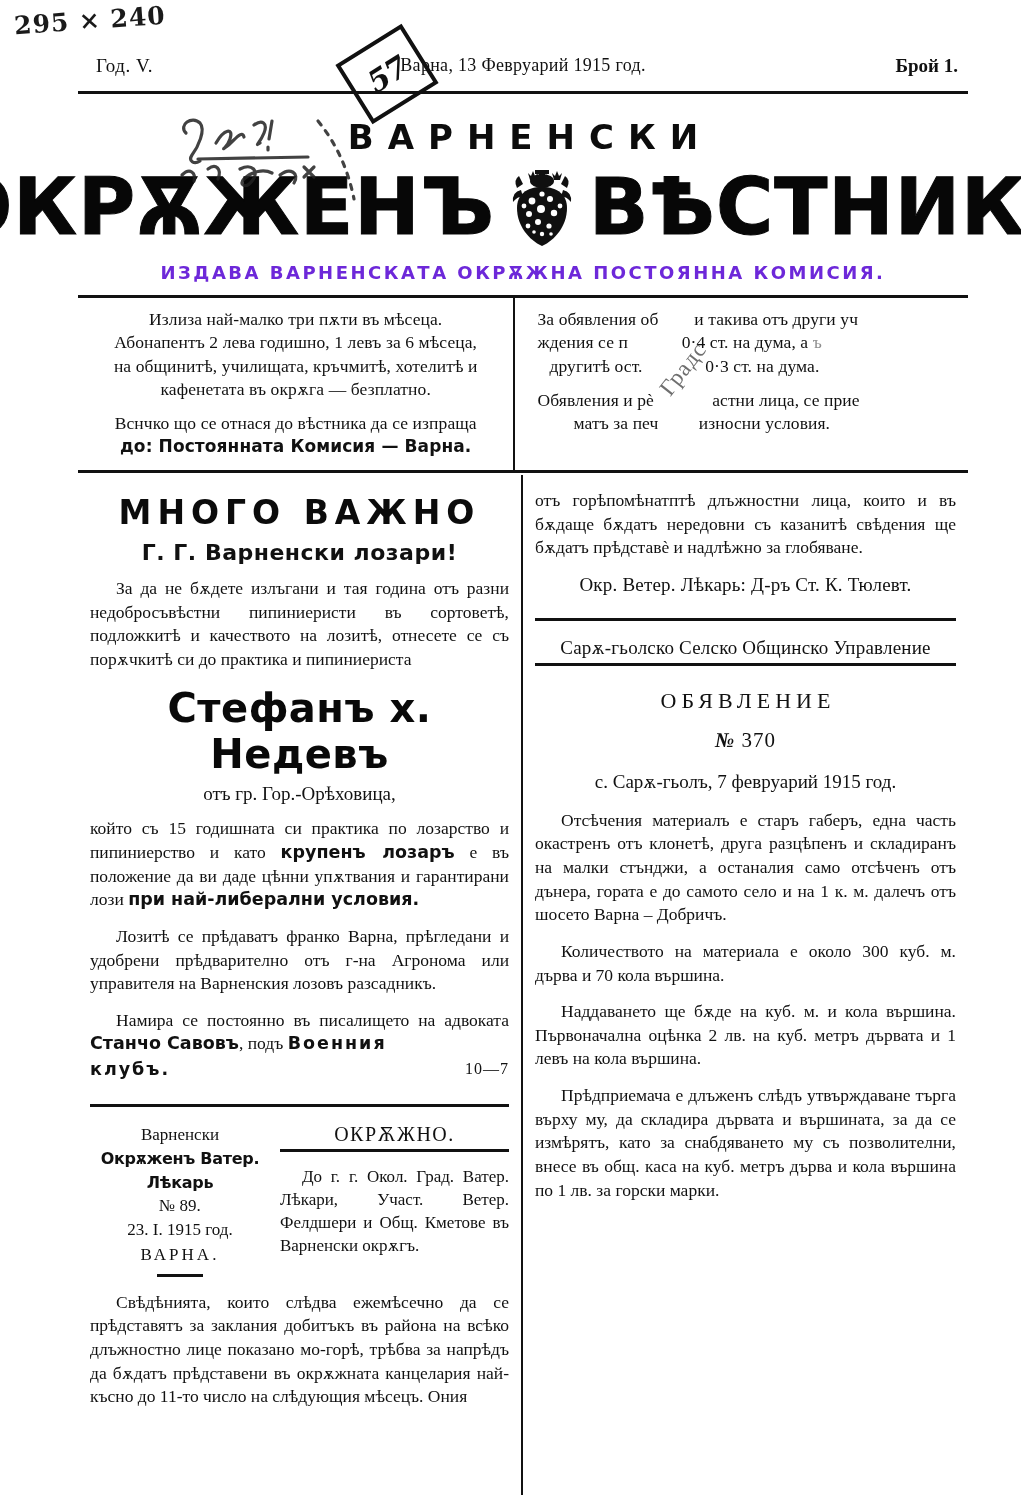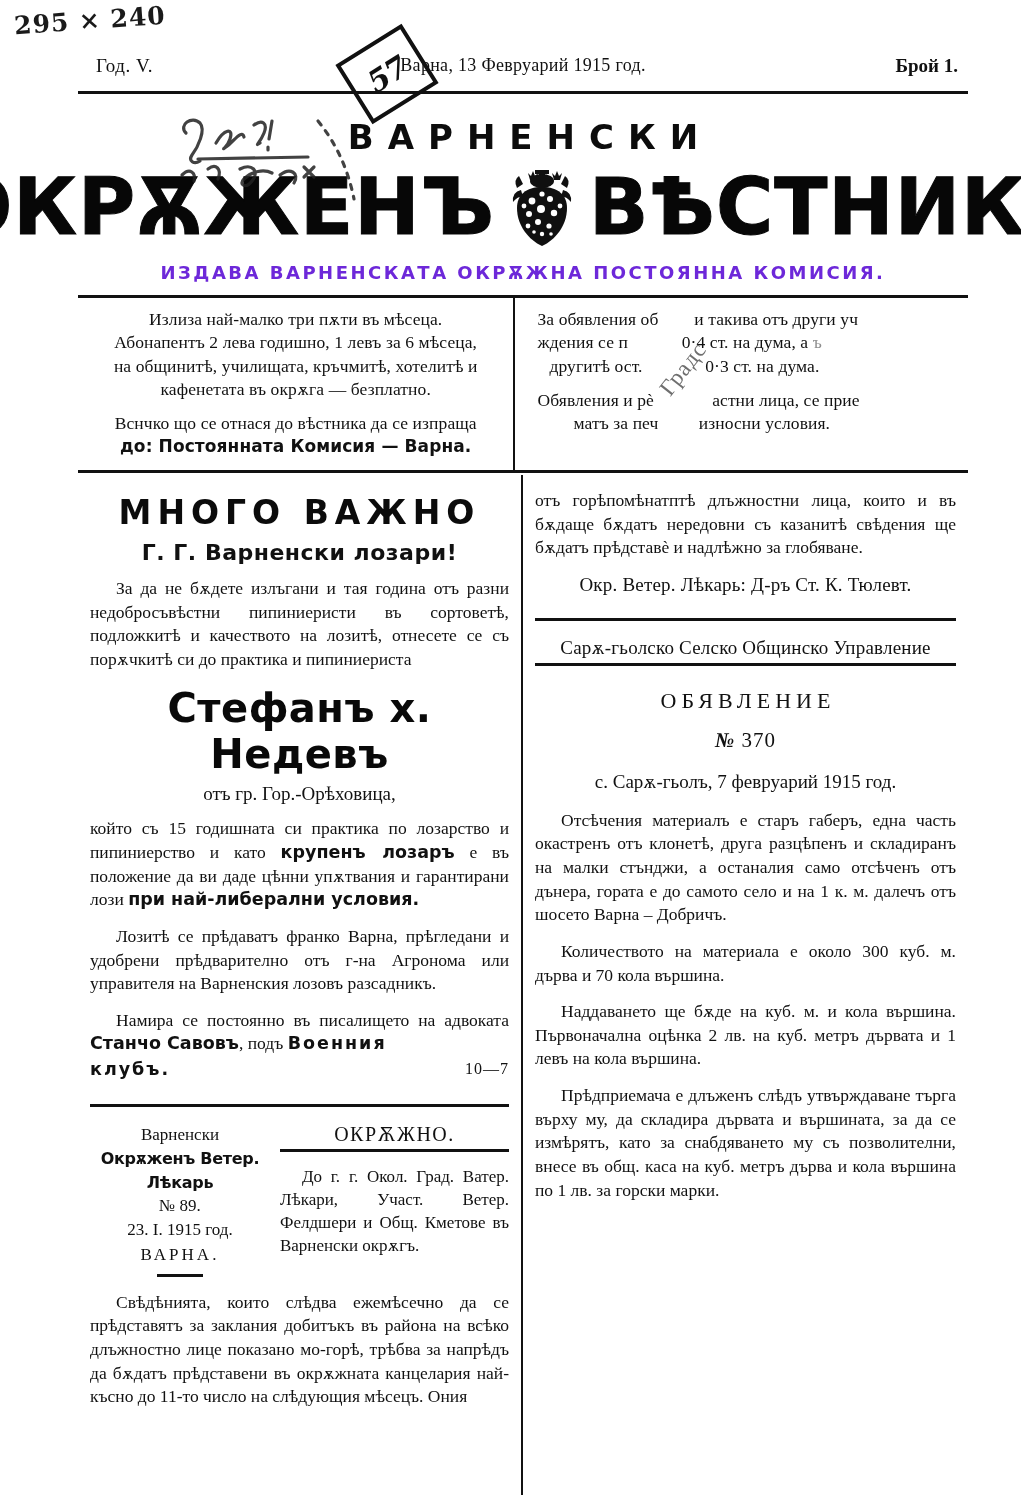--- a/index.html
+++ b/index.html
@@ -492,21 +492,21 @@
       <p class="t gap">Лозитѣ се прѣдаватъ франко Варна, прѣгледани и удобрени прѣдварително отъ г-на Агронома или управителя на Варненския лозовъ разсадникъ.</p>
 
       <p class="t"><span>Намира се постоянно въ писалището на адвоката </span><b class="sans">Станчо Савовъ</b><span>, подъ </span><b class="spaced">Военния</b></p>
       <p class="t noind"><b class="spaced">клубъ.</b><span class="count-right">10—7</span></p>
 
       <div class="sep-rule"></div>
 
       <div class="circ">
         <div class="circ-left">
           <div>Варненски</div>
-          <div class="org-bold">Окрѫженъ Ветер. Лѣкарь</div>
+          <div class="org-bold">Окрѫженъ Ватер. Лѣкарь</div>
           <div>№ 89.</div>
           <div>23. I. 1915 год.</div>
           <div style="letter-spacing:3px">ВАРНА.</div>
           <div class="underline-sm"></div>
         </div>
         <div class="circ-right">
           <div class="circ-title">ОКРѪЖНО.</div>
           <div class="circ-title-rule"></div>
           <div class="circ-addr">До г. г. Окол. Град. Ватер. Лѣкари, Участ. Ветер. Фелдшери и Общ. Кметове въ Варненски окрѫгъ.</div>
         </div>

